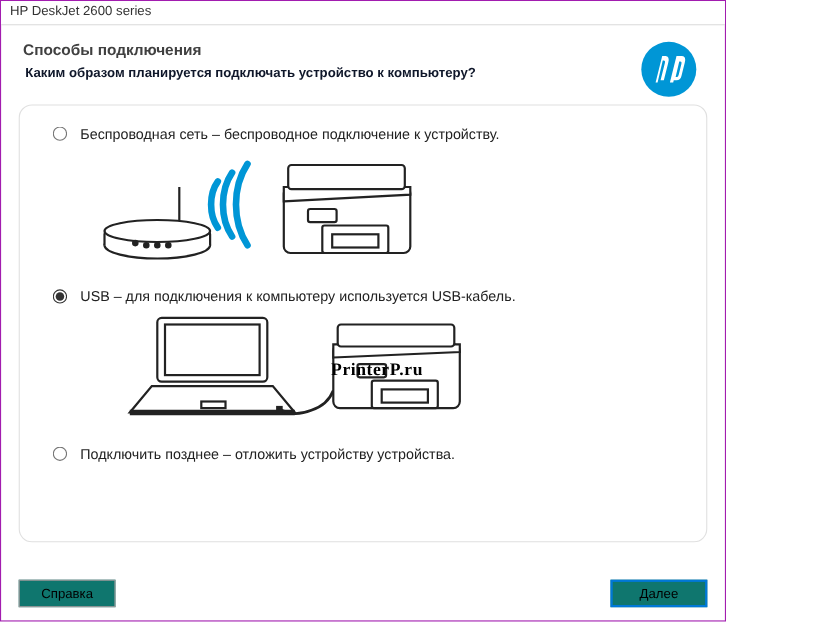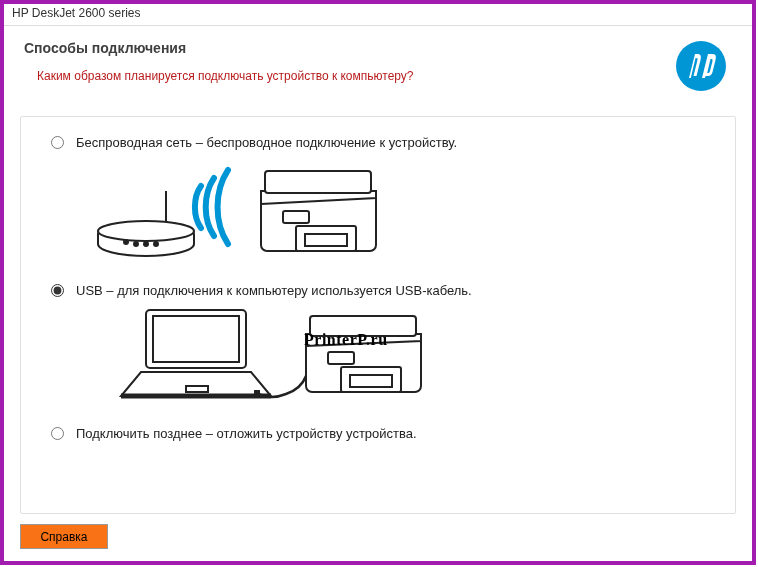--- a/index.html
+++ b/index.html
@@ -7,23 +7,23 @@
     padding: 0;
     width: 758px;
     height: 567px;
     font-family: "Segoe UI", Tahoma, sans-serif;
     font-size: 12px;
     color: #222;
     background: #fff;
     overflow: hidden;
   }
   .window {
-    width: 756px;
+    width: 660px;
     height: 565px;
-    border: 4px solid #a21caf;
+    border: 1px solid #a21caf;
     background: #fff;
     position: relative;
     box-sizing: border-box;
   }
   .titlebar {
     height: 22px;
     padding: 2px 8px 0 8px;
     font-size: 12px;
     color: #333;
     border-bottom: 1px solid #ddd;
@@ -34,35 +34,36 @@
     padding: 14px 20px 10px 20px;
     position: relative;
   }
   .header h1 {
     margin: 0 0 6px 0;
     font-size: 14px;
     font-weight: bold;
     color: #404040;
   }
   .header p {
-    margin: 13px;
-    font-size: 12px;
-    color: #b91c1c;
+    margin: 2px;
+    font-size: 12px;
+    color: #0f172a;
+    font-weight: bold;
   }
   .hp-logo {
     position: absolute;
     right: 25px;
     top: 14px;
     width: 52px;
     height: 52px;
   }
   .content-card {
     margin: 10px 16px 0 16px;
     border: 1px solid #e0e0e0;
-    border-radius: 2px;
+    border-radius: 12px;
     background: #fff;
     padding: 18px 30px 18px 30px;
     height: 398px;
     box-sizing: border-box;
   }
   .option-row {
     display: flex;
     align-items: center;
     gap: 8px;
     margin-bottom: 4px;
@@ -93,21 +94,21 @@
     left: 16px;
     right: 16px;
     display: flex;
     justify-content: space-between;
   }
   button.win {
     min-width: 88px;
     height: 25px;
     font-size: 12px;
     font-family: inherit;
-    background: #f97316;
+    background: #0f766e;
     border: 1px solid #999;
     cursor: pointer;
     padding: 0 14px;
   }
   button.primary {
     border: 2px solid #0078d7;
   }
 </style>
 </head>
 <body>
@@ -201,15 +202,16 @@
       <input type="radio" name="conn" style="">
       <span>Подключить позднее – отложить устройству устройства.</span>
     </label>
 
   </div>
 
   <div class="watermark">PrinterP.ru</div>
 
   <div class="footer">
     <button class="win">Справка</button>
+    <button class="win primary">Далее</button>
   </div>
 
 </div>
 
 </body></html>

